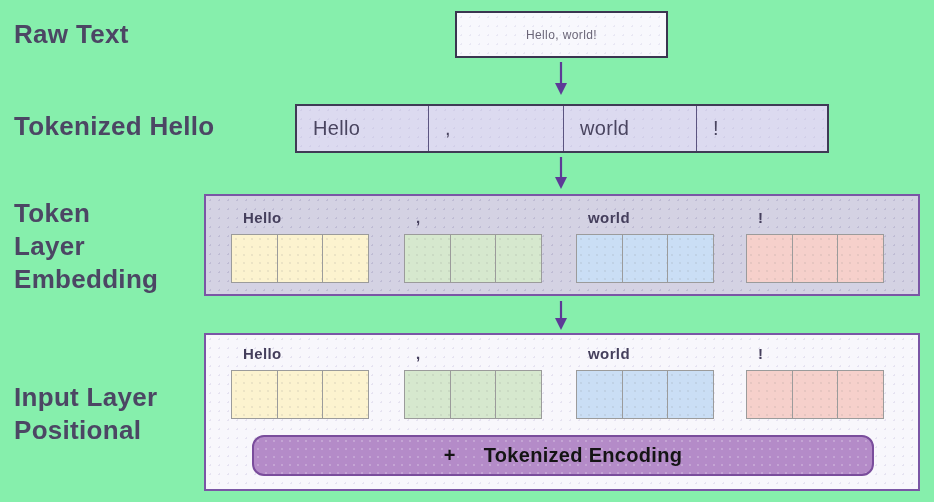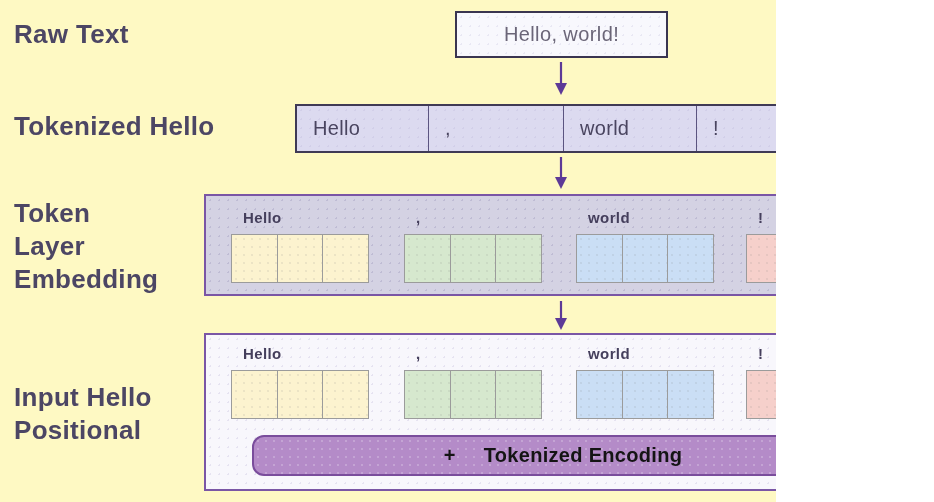--- a/index.html
+++ b/index.html
@@ -1,29 +1,29 @@
 <!DOCTYPE html>
 <html><head>
 <meta charset="utf-8">
 <style>
   html,body{margin:0;padding:0;background:#ffffff;}
   #canvas{
-    position:relative;width:776px;height:502px;background:#fef9c3;overflow:hidden;
+    position:relative;width:934px;height:502px;background:#86efac;overflow:hidden;
     font-family:"Liberation Sans", sans-serif;
   }
   .side-label{
     position:absolute;left:14px;color:#4c4664;font-weight:bold;
     font-size:26px;line-height:33px;letter-spacing:0.3px;
   }
   
   .raw-box{
     position:absolute;left:455px;top:11px;width:213px;height:47px;
     border:2px solid #3a3550;box-sizing:border-box;
     display:flex;align-items:center;justify-content:center;
-    font-size:20px;color:#6b6678;letter-spacing:0.4px;
+    font-size:12px;color:#6b6678;letter-spacing:0.4px;
     background-image:radial-gradient(#e9e8f4 1px, transparent 1px);background-size:9px 9px;
   }
   
   .arrow{position:absolute;width:20px;}
   
   .token-row{
     position:absolute;left:295px;top:104px;height:49px;
     display:flex;border:2px solid #3f3a55;box-sizing:border-box;
     background-image:radial-gradient(#d2cfe9 1px, transparent 1px);background-size:9px 9px;
   }
@@ -74,21 +74,21 @@
 
   <div class="side-label" style="top:110px;">Tokenized Hello</div>
 
   <div class="side-label" style="top:197px;">
     <div>Token</div>
     <div>Layer</div>
     <div>Embedding</div>
   </div>
 
   <div class="side-label" style="top:381px;">
-    <div>Input Hello</div>
+    <div>Input Layer</div>
     <div>Positional</div>
   </div>
 
   <div class="raw-box" style="background-color: rgb(248, 248, 253);">
     <span>Hello, world!</span>
   </div>
 
   <span class="arrow" style="left: 551px; top: 62px; height: 34px; color: rgb(93, 58, 151);">
     <svg width="20" height="34" viewBox="0 0 20 34">
       <line x1="10" y1="0" x2="10" y2="23" stroke="currentColor" stroke-width="2.2"></line>

